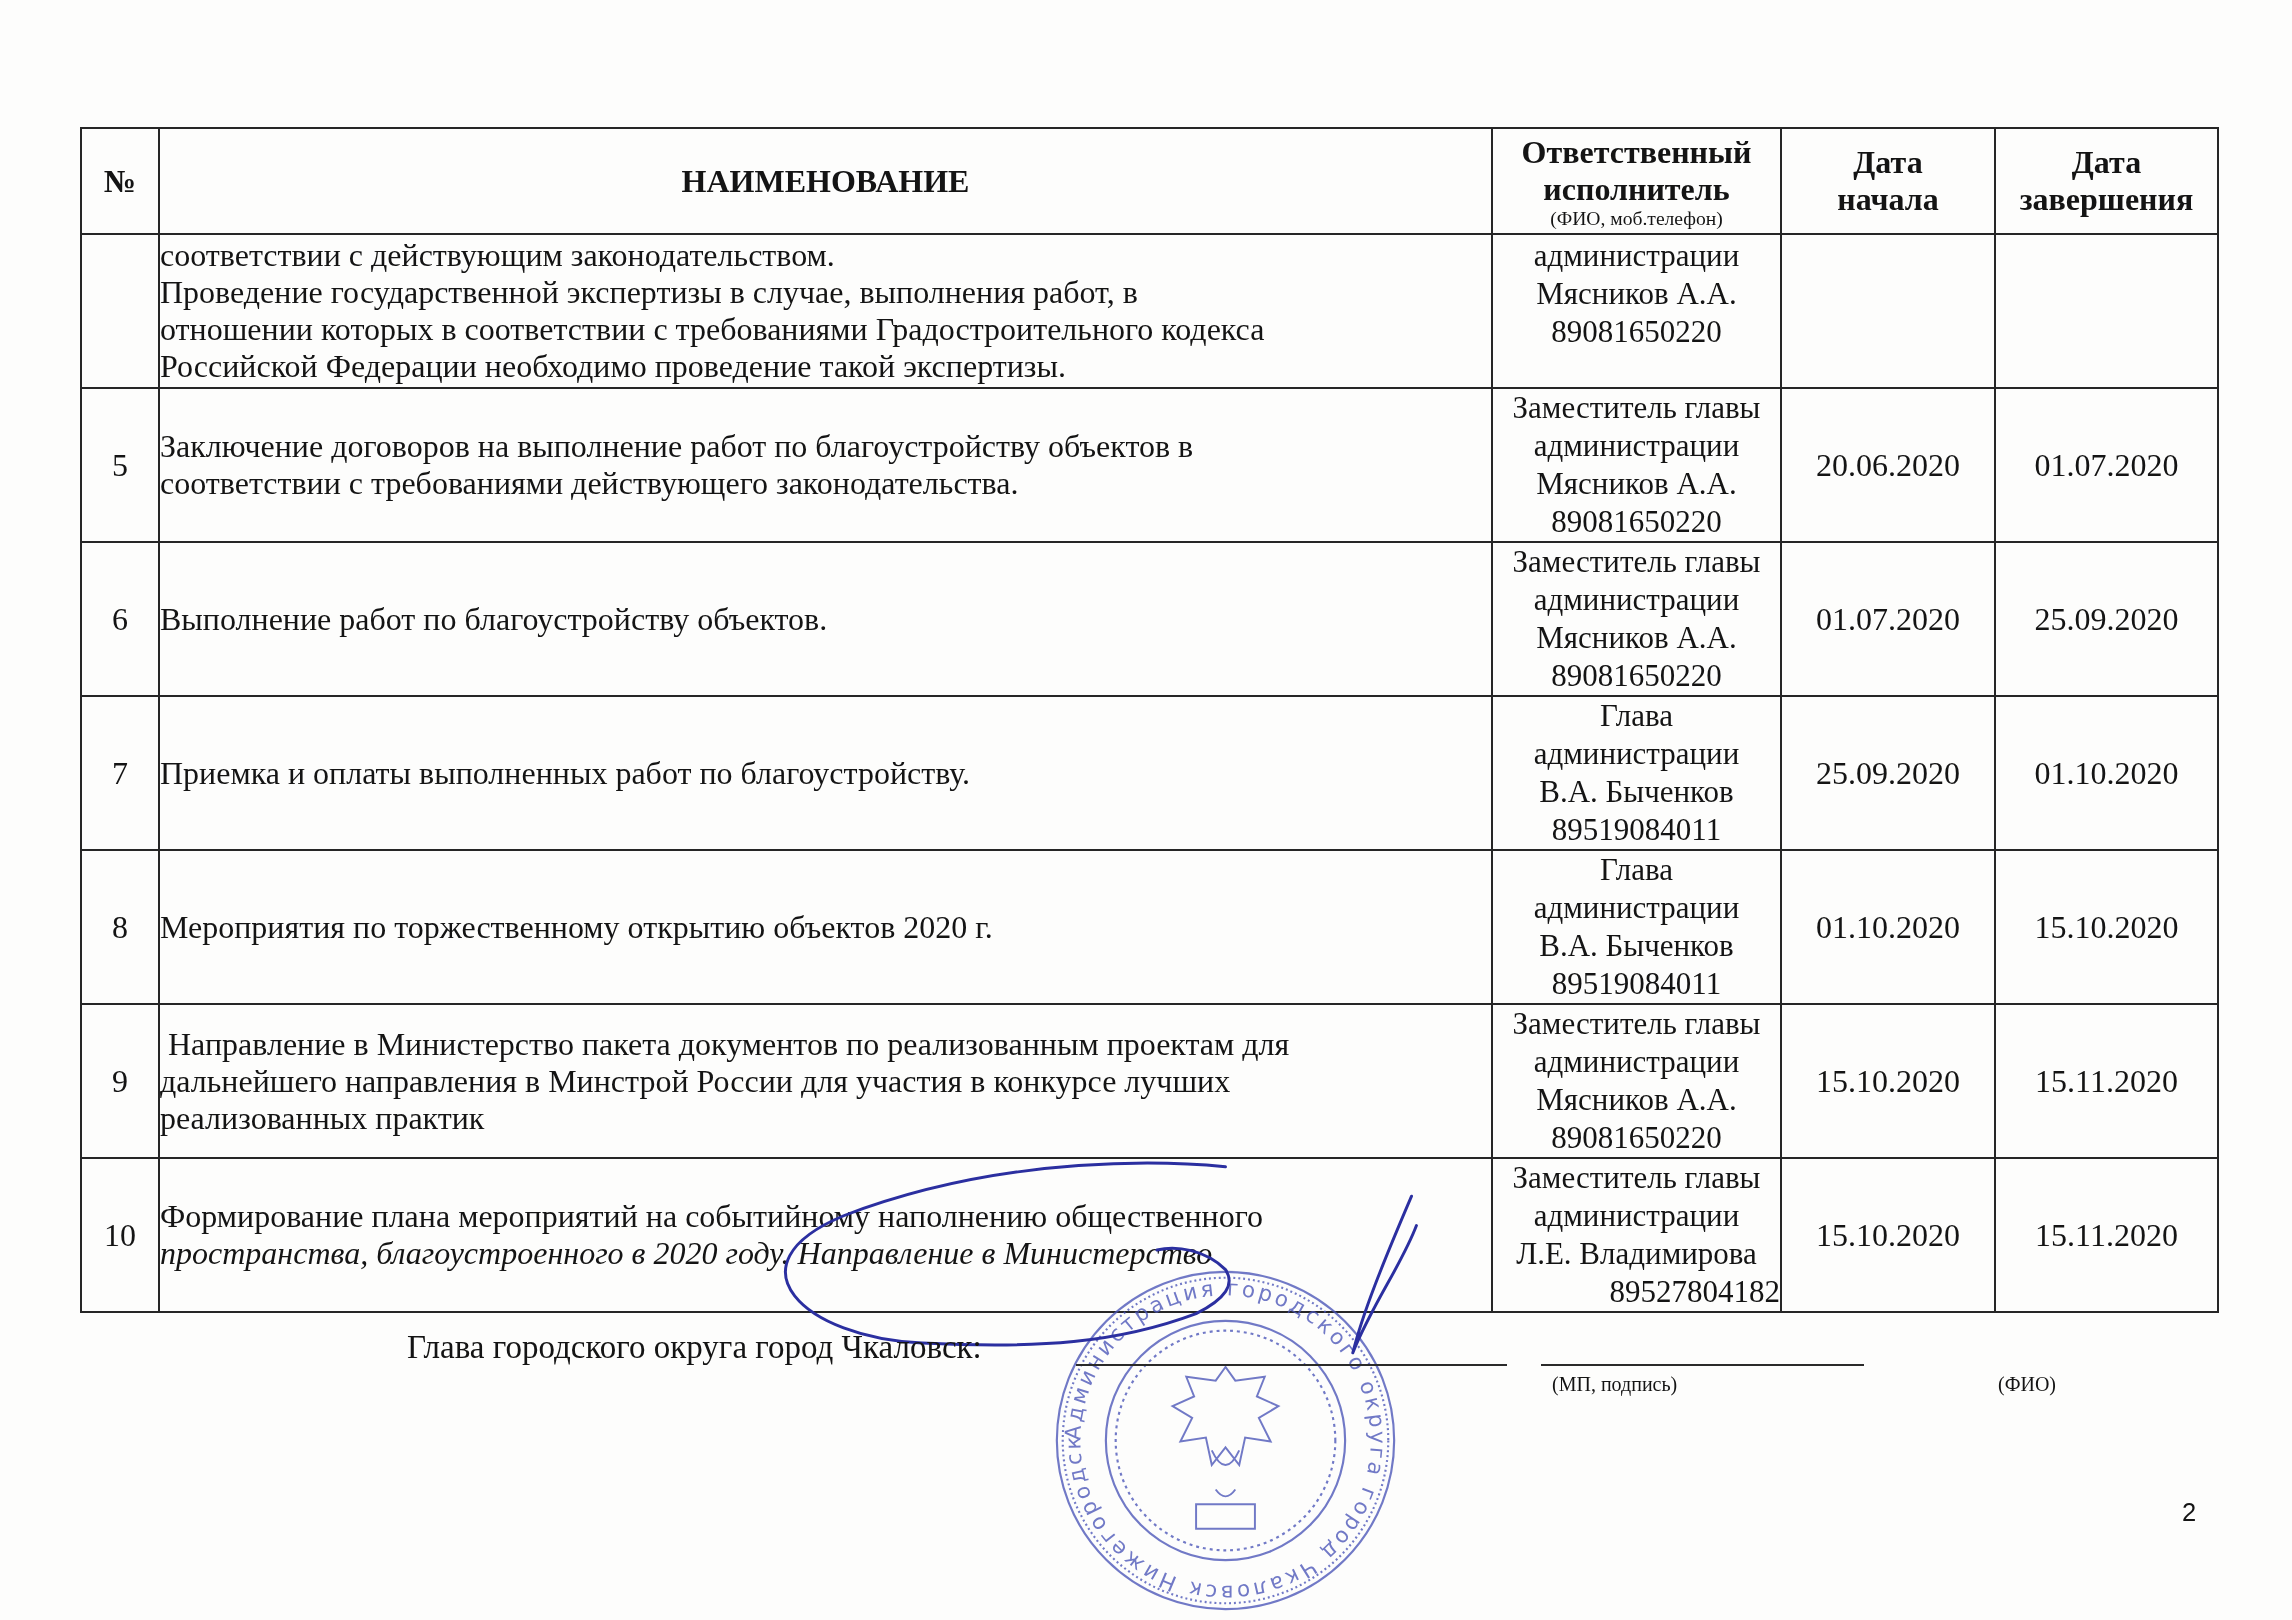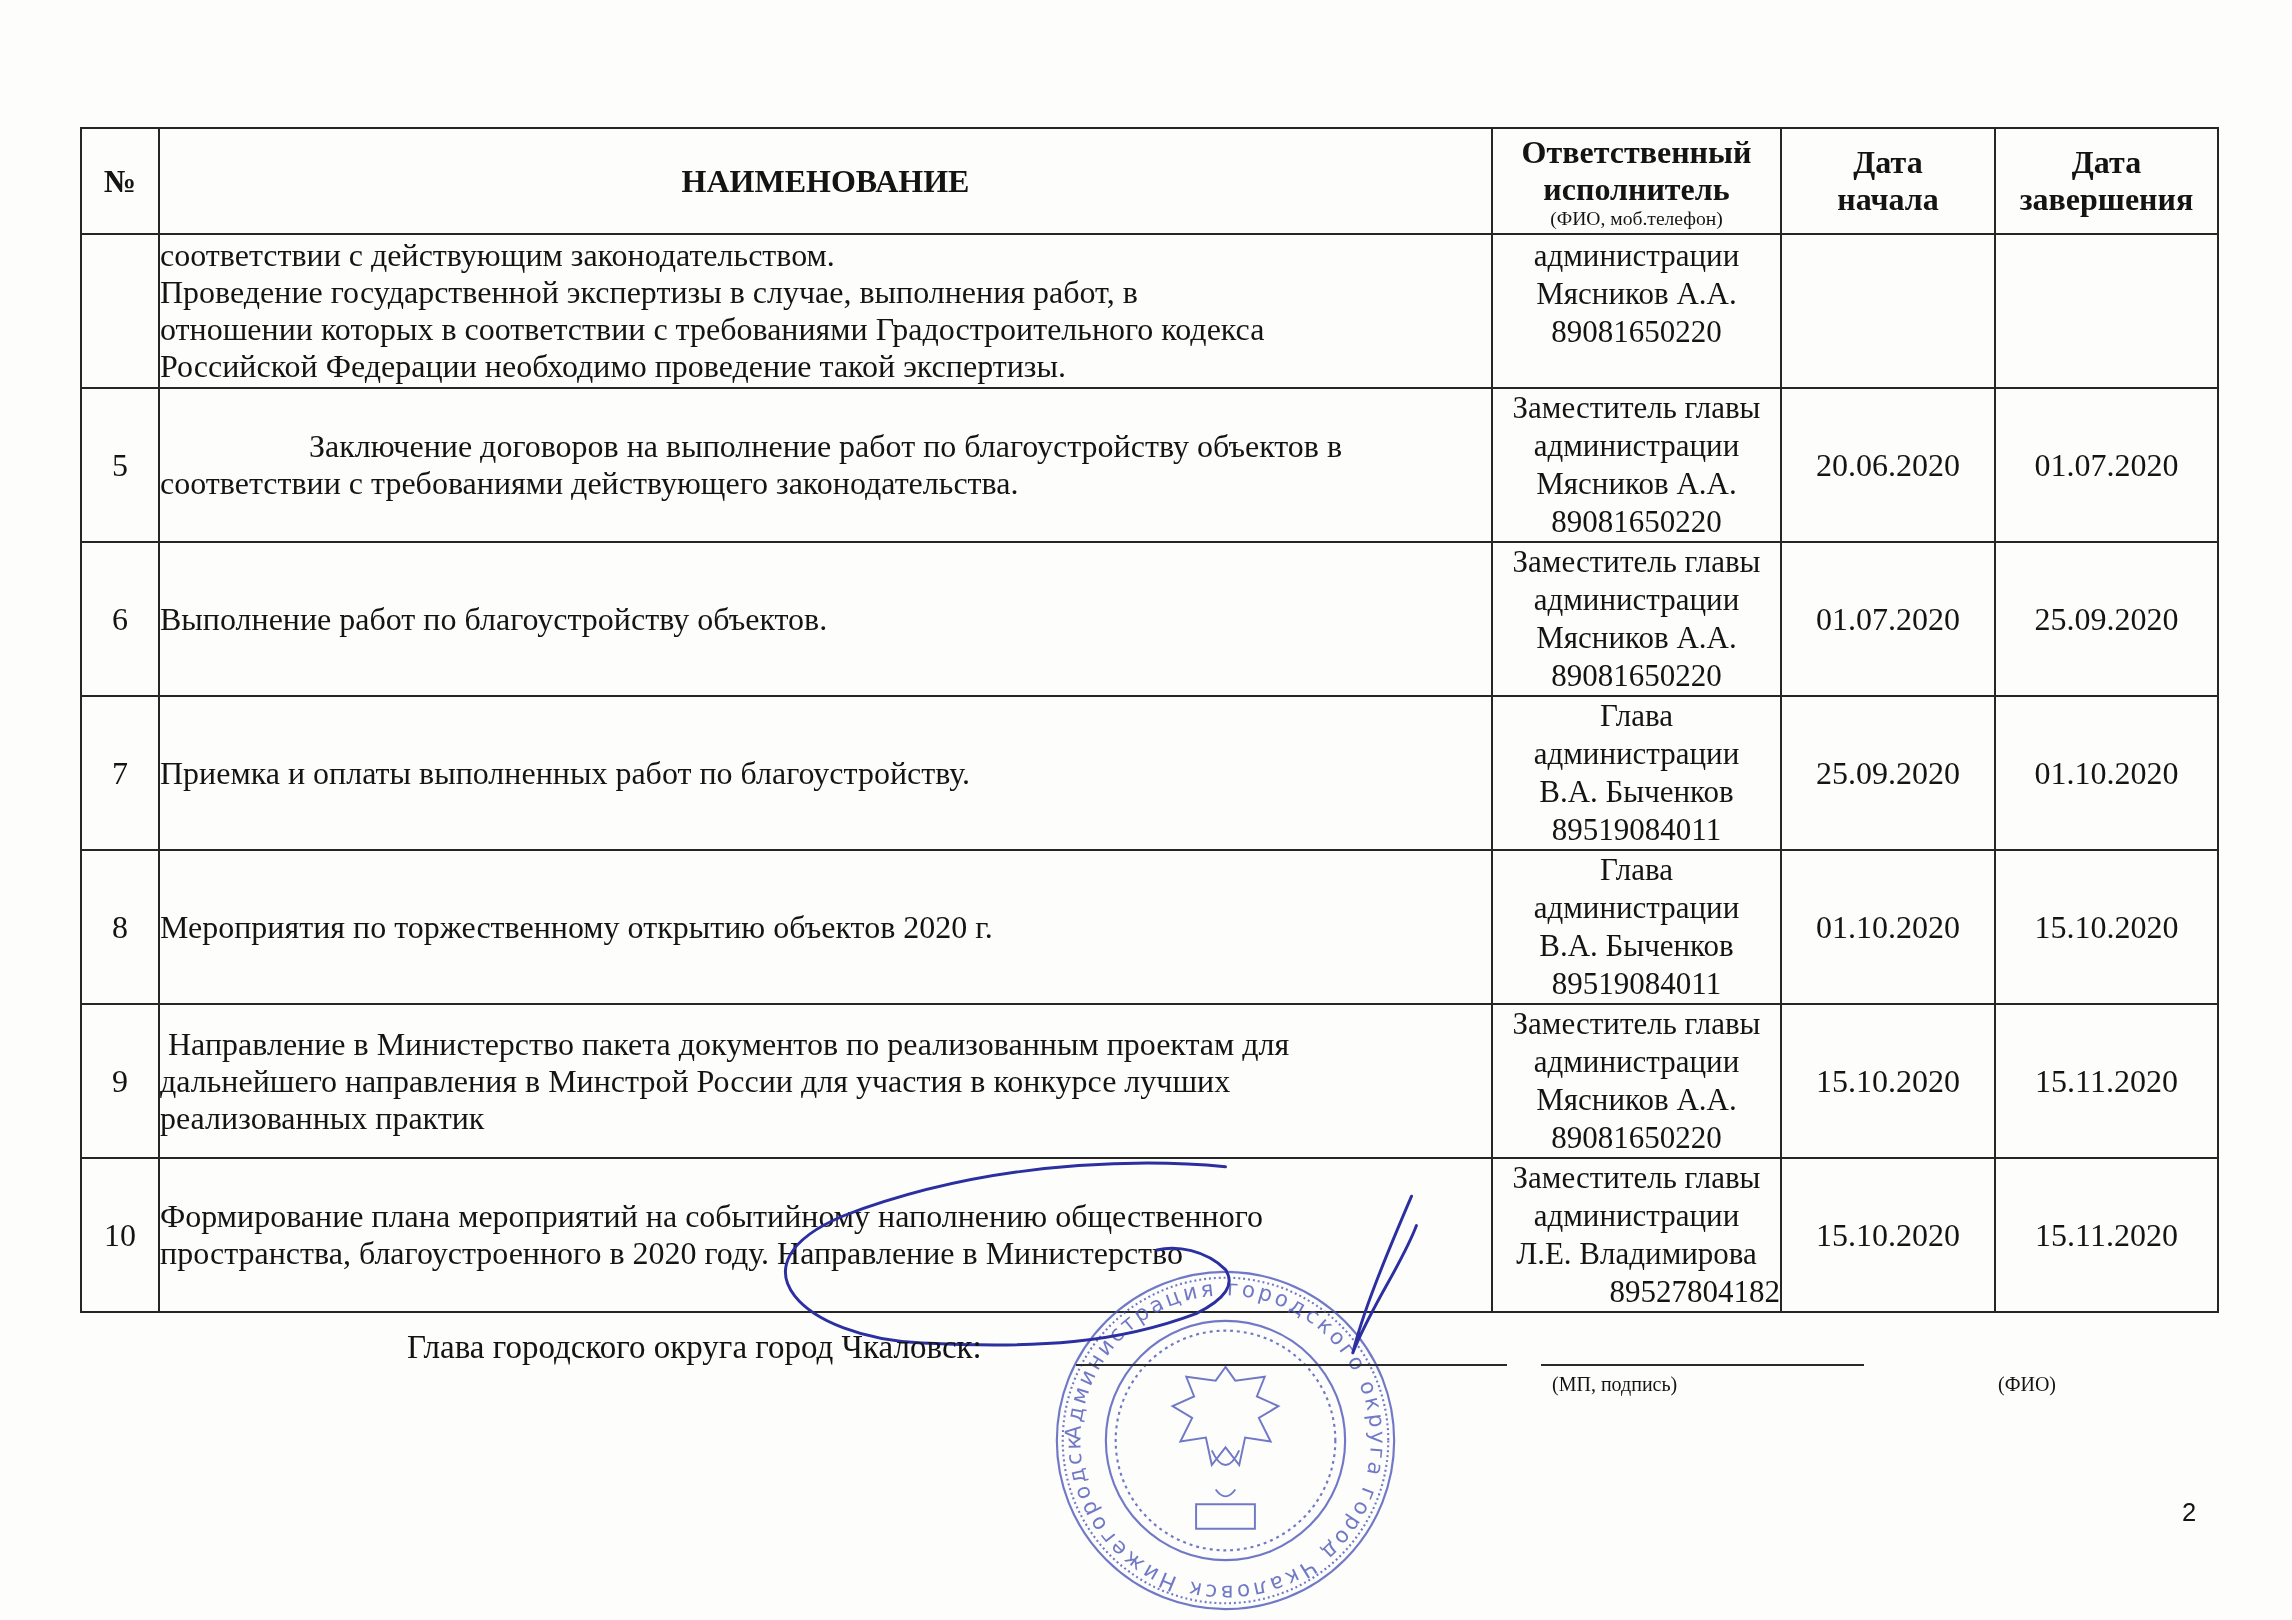--- a/index.html
+++ b/index.html
@@ -93,21 +93,21 @@
             <span style="display: block;">администрации</span>
             <span style="display: block;">Мясников А.А.</span>
             <span style="display: block;">89081650220</span>
           </td>
           <td class="date"></td>
           <td class="date"></td>
         </tr>
         <tr class="r-std">
           <td class="num">5</td>
           <td class="name">
-            <span style="display: block; text-align: center;">Заключение договоров на выполнение работ по благоустройству объектов в</span>
+            <span style="display: block;">Заключение договоров на выполнение работ по благоустройству объектов в</span>
             <span style="display: block;">соответствии с требованиями действующего законодательства.</span>
           </td>
           <td class="resp">
             <span style="display: block;">Заместитель главы</span>
             <span style="display: block;">администрации</span>
             <span style="display: block;">Мясников А.А.</span>
             <span style="display: block;">89081650220</span>
           </td>
           <td class="date">20.06.2020</td>
           <td class="date">01.07.2020</td>
@@ -167,21 +167,21 @@
             <span style="display: block;">Мясников А.А.</span>
             <span style="display: block;">89081650220</span>
           </td>
           <td class="date">15.10.2020</td>
           <td class="date">15.11.2020</td>
         </tr>
         <tr class="r-std">
           <td class="num">10</td>
           <td class="name">
             <span style="display: block;">Формирование плана мероприятий на событийному наполнению общественного</span>
-            <span style="display: block;">пространства, благоустроенного в 2020 году. Направление в Министерство</span>
+            <span style="display: block; font-style: italic;">пространства, благоустроенного в 2020 году. Направление в Министерство</span>
           </td>
           <td class="resp">
             <span style="display: block;">Заместитель главы</span>
             <span style="display: block;">администрации</span>
             <span style="display: block;">Л.Е. Владимирова</span>
             <span style="display: block; text-align: right;">89527804182</span>
           </td>
           <td class="date">15.10.2020</td>
           <td class="date">15.11.2020</td>
         </tr>

